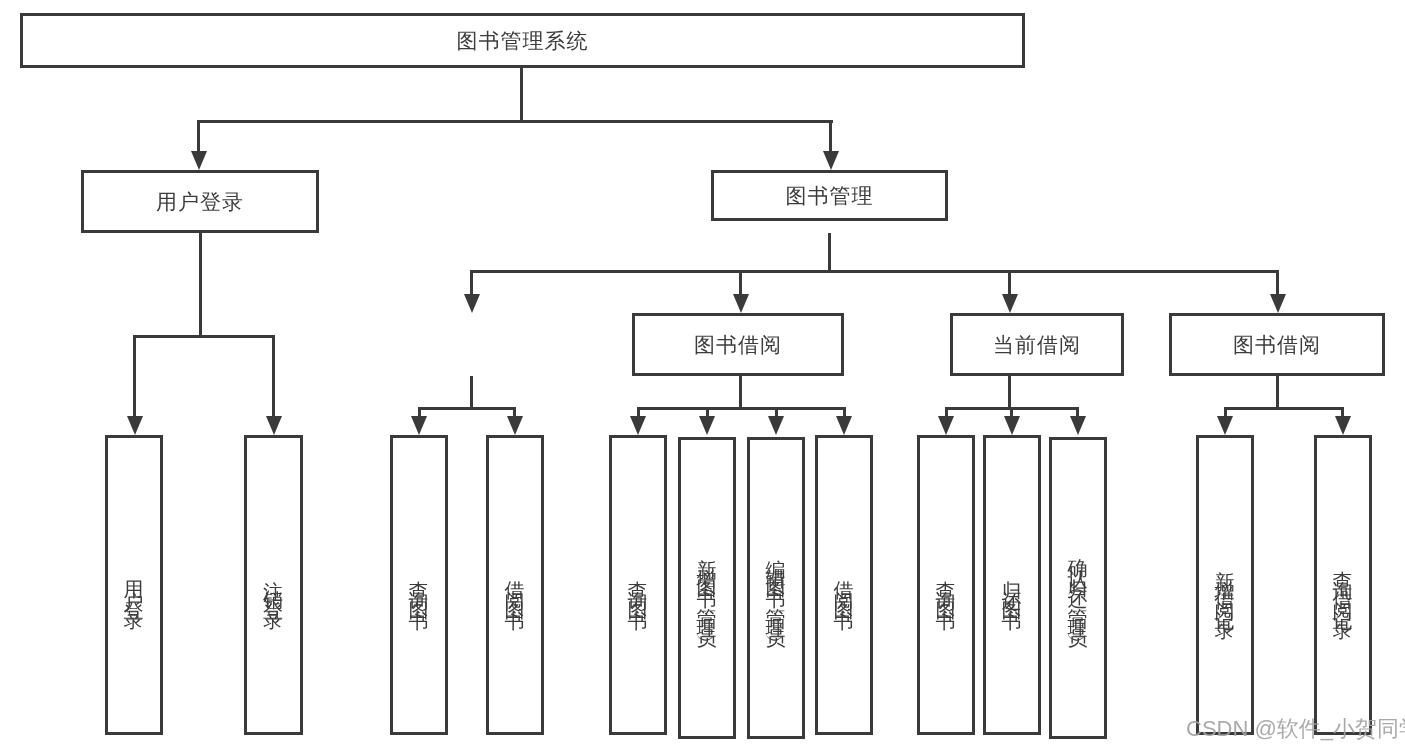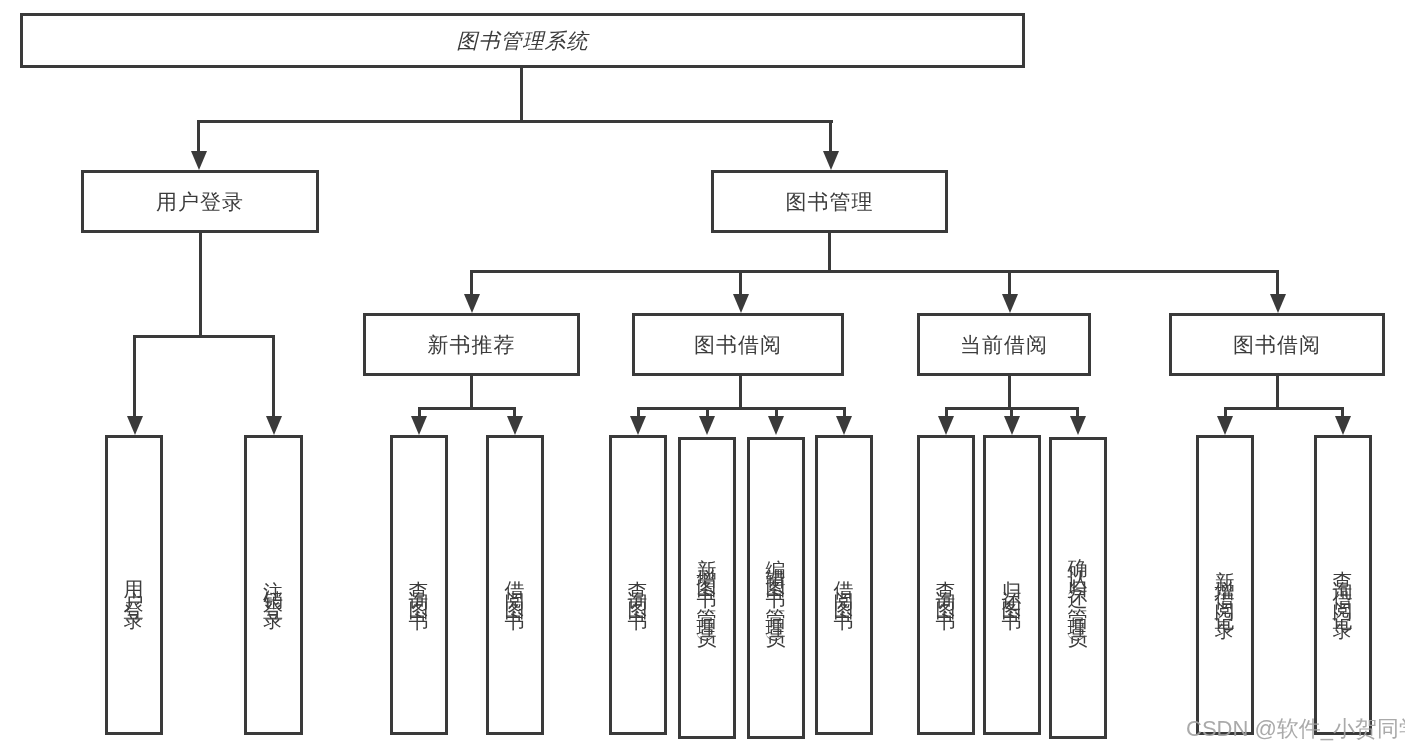--- a/index.html
+++ b/index.html
@@ -23,53 +23,52 @@
       border-left:8px solid transparent;border-right:8px solid transparent;
       border-top:19px solid #3a3a3a;}
   .wm{position:absolute;left:1186px;top:714px;z-index:9;
       color:rgba(163,163,163,0.92);font-size:22px;white-space:nowrap;}
 </style>
 </head>
 <body>
 
 <div class="stage">
 
-  <div class="box" style="left:20px;top:13px;width:1005px;height:55px;font-style:italic;">图书管理系统</div>
+  <div class="box" style="left:20px;top:13px;width:1005px;height:55px;">图书管理系统</div>
 
   <div class="vl" style="left:520px;top:68px;height:52px;"></div>
   <div class="hl" style="left:197px;top:120px;width:636px;"></div>
   <div class="vl" style="left:197px;top:120px;height:33px;"></div>
   <div class="ar" style="left:191px;top:151px;"></div>
   <div class="vl" style="left:829px;top:120px;height:33px;"></div>
   <div class="ar" style="left:823px;top:151px;"></div>
 
   <div class="box" style="left:81px;top:170px;width:238px;height:63px;">用户登录</div>
-  <div class="box" style="left:711px;top:170px;width:237px;height:63px;">图书管理</div>
+  <div class="box" style="left:711px;top:170px;width:237px;height:51px;">图书管理</div>
 
   <div class="vl" style="left:199px;top:233px;height:102px;"></div>
   <div class="hl" style="left:133px;top:335px;width:141px;"></div>
   <div class="vl" style="left:133px;top:335px;height:82px;"></div>
   <div class="ar" style="left:127px;top:416px;"></div>
   <div class="vl" style="left:272px;top:335px;height:82px;"></div>
   <div class="ar" style="left:266px;top:416px;"></div>
 
   <div class="vl" style="left:828px;top:233px;height:39px;"></div>
   <div class="hl" style="left:470px;top:270px;width:808px;"></div>
   <div class="vl" style="left:470px;top:270px;height:26px;"></div>
   <div class="ar" style="left:464px;top:294px;"></div>
   <div class="vl" style="left:739px;top:270px;height:26px;"></div>
   <div class="ar" style="left:733px;top:294px;"></div>
   <div class="vl" style="left:1008px;top:270px;height:26px;"></div>
   <div class="ar" style="left:1002px;top:294px;"></div>
   <div class="vl" style="left:1276px;top:270px;height:26px;"></div>
   <div class="ar" style="left:1270px;top:294px;"></div>
 
-  <div class="box" style="left:363px;top:313px;width:217px;height:63px;">新书推荐</div>
   <div class="box" style="left:632px;top:313px;width:212px;height:63px;">图书借阅</div>
-  <div class="box" style="left:917px;top:313px;width:174px;height:63px;">当前借阅</div>
+  <div class="box" style="left:950px;top:313px;width:174px;height:63px;">当前借阅</div>
   <div class="box" style="left:1169px;top:313px;width:216px;height:63px;">图书借阅</div>
 
   <div class="vl" style="left:470px;top:376px;height:31px;"></div>
   <div class="hl" style="left:418px;top:407px;width:98px;"></div>
   <div class="vl" style="left:418px;top:407px;height:12px;"></div>
   <div class="ar" style="left:411px;top:416px;"></div>
   <div class="vl" style="left:513px;top:407px;height:12px;"></div>
   <div class="ar" style="left:507px;top:416px;"></div>
 
   <div class="vl" style="left:739px;top:376px;height:31px;"></div>

